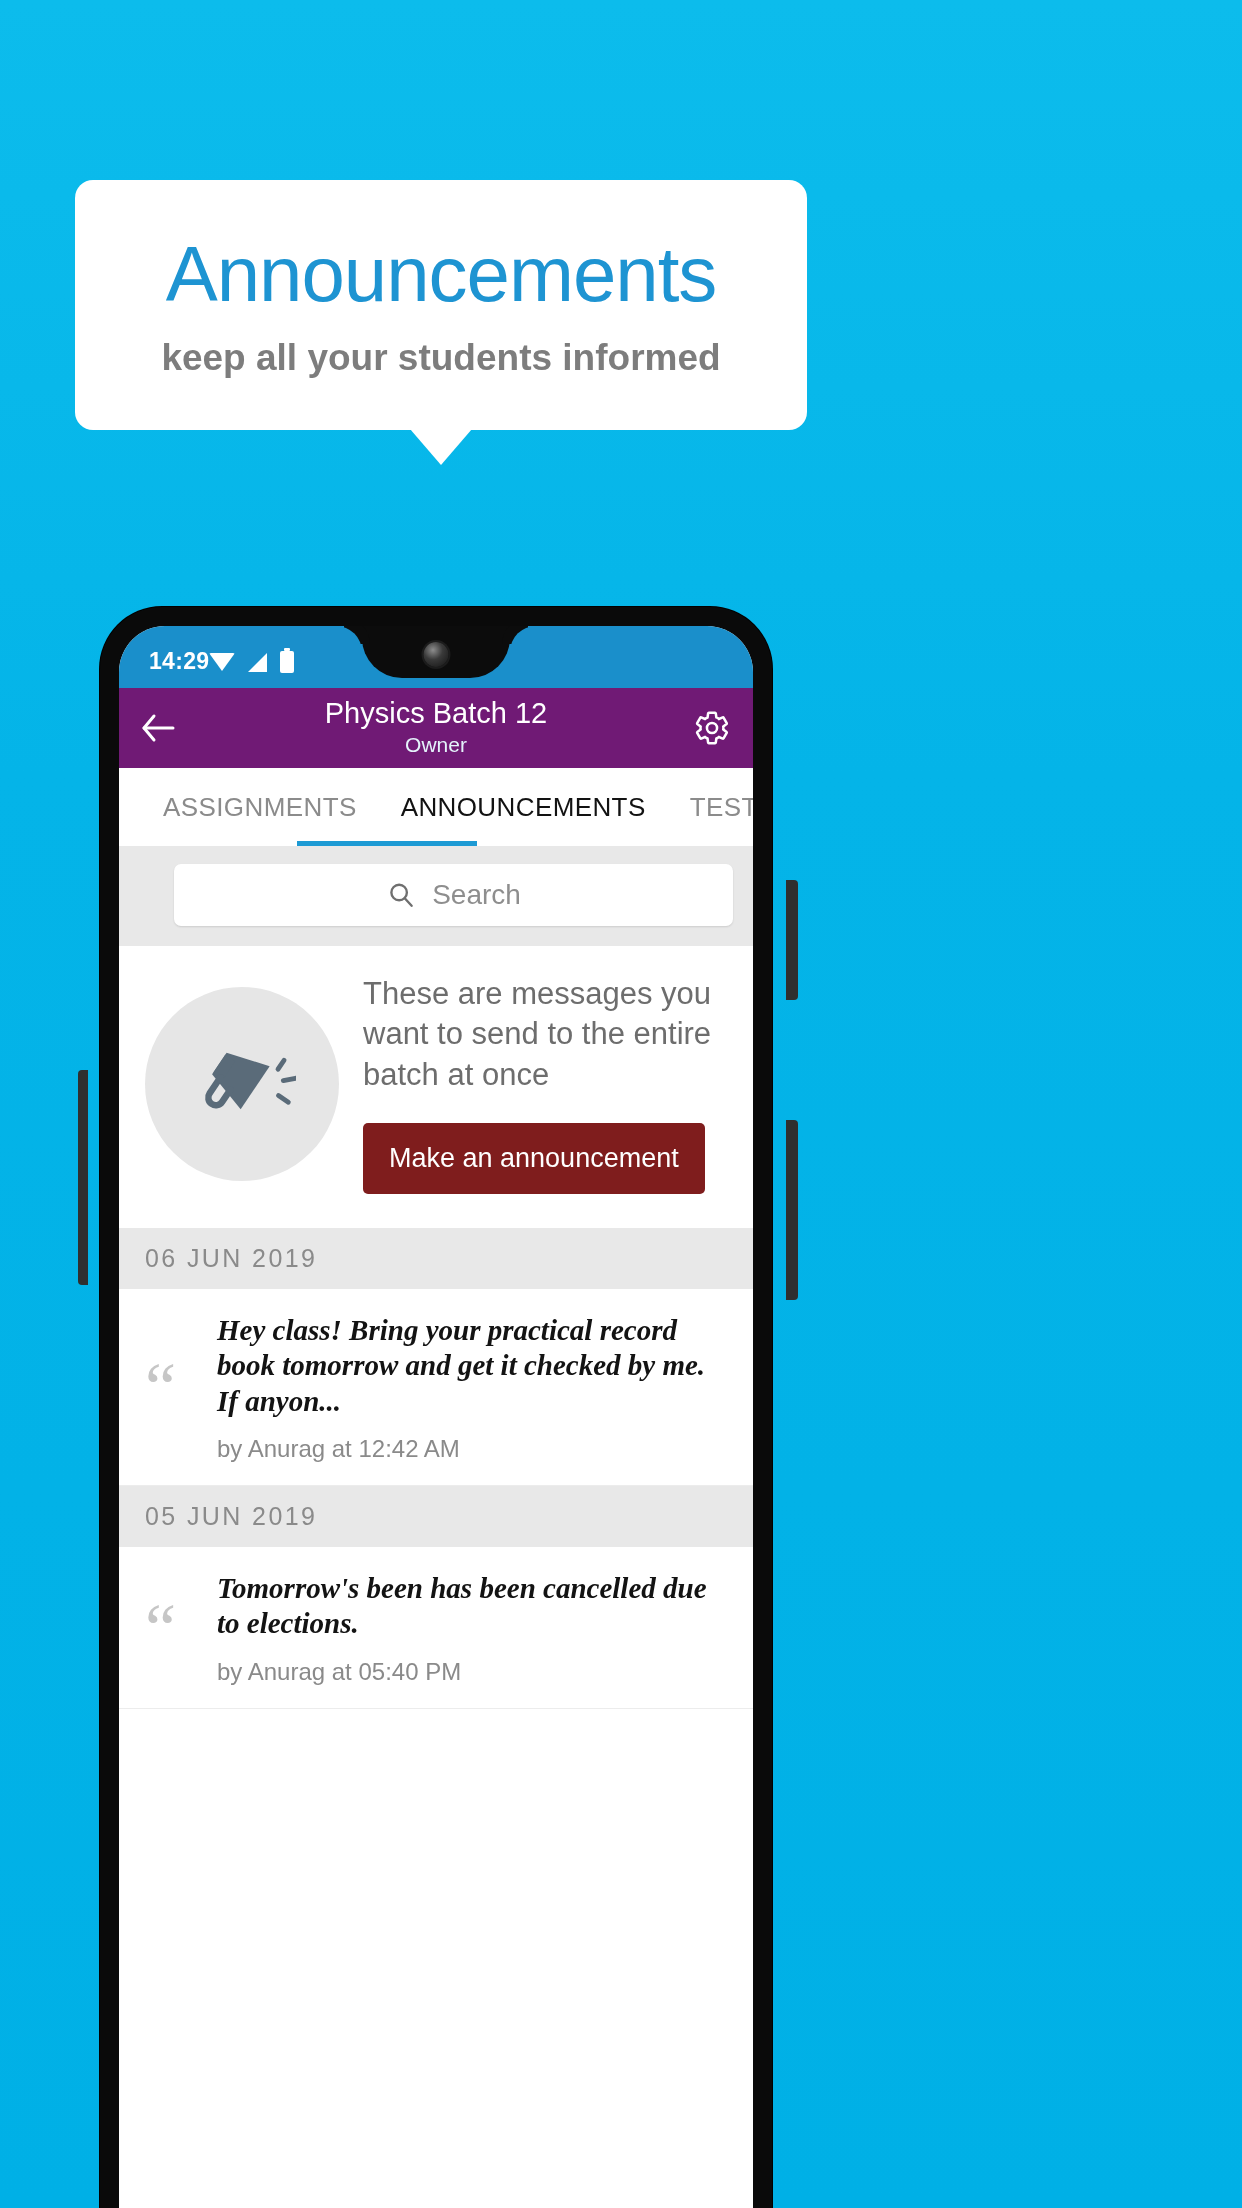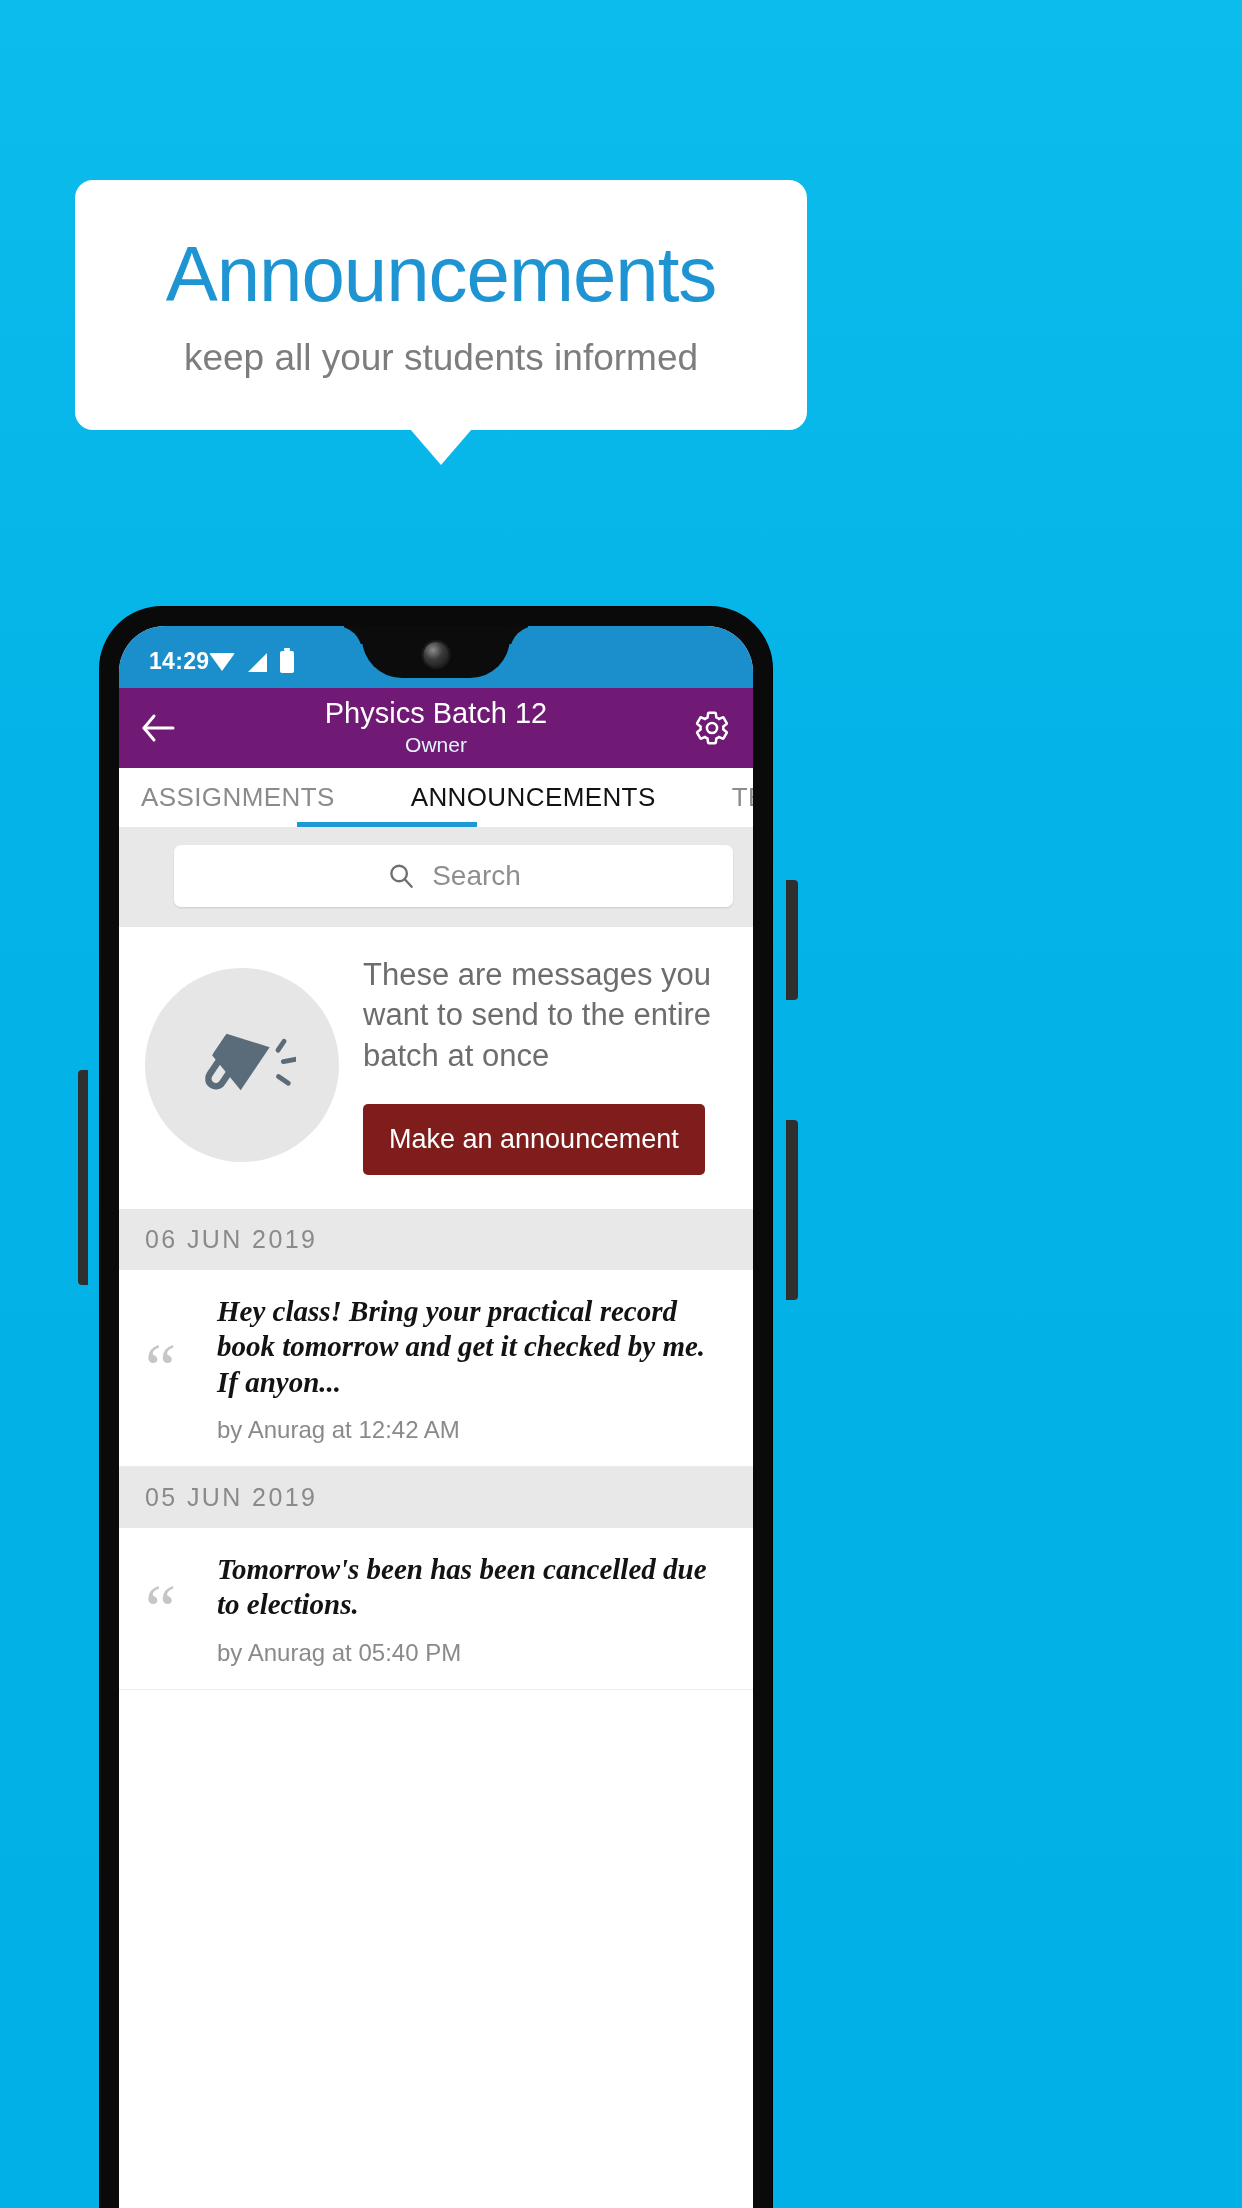--- a/index.html
+++ b/index.html
@@ -29,21 +29,21 @@
     color:#1e94d2;
     font-size:78px;
     font-weight:400;
     letter-spacing:-1px;
     line-height:1;
     margin-bottom:26px;
   }
   .bubble-sub {
     color:#7d7d7d;
     font-size:37px;
-    font-weight:400;
+    font-weight:700;
     line-height:1;
   }
   .bubble-tail {
     position:absolute;
     left:410px; top:429px;
     width:0; height:0;
     border-left:31px solid transparent;
     border-right:31px solid transparent;
     border-top:36px solid #ffffff;
   }
@@ -181,28 +181,28 @@
     position:relative;
   }
   .appbar-back { width:48px; display:flex; align-items:center; justify-content:flex-start; }
   .appbar-center { flex:1; text-align:center; }
   .appbar-title { color:#fff; font-size:29px; font-weight:400; line-height:1.12; }
   .appbar-sub   { color:#e4f3fb; font-size:21px; font-weight:400; line-height:1.4; }
   .appbar-gear  { width:48px; display:flex; align-items:center; justify-content:flex-end; }
 
   
   .tabs {
-    height:59px;
-    background:#fff;
-    display:flex;
-    align-items:center;
+    height:78px;
+    background:#fff;
+    display:flex;
+    align-items:center;
+    padding-left:22px;
     position:relative;
     overflow:hidden;
     white-space:nowrap;
-    gap:32px;
   }
   .tab {
     font-size:26px;
     color:#8b8b8b;
     letter-spacing:0.4px;
     padding:0 22px;
     height:100%;
     display:flex;
     align-items:center;
   }

